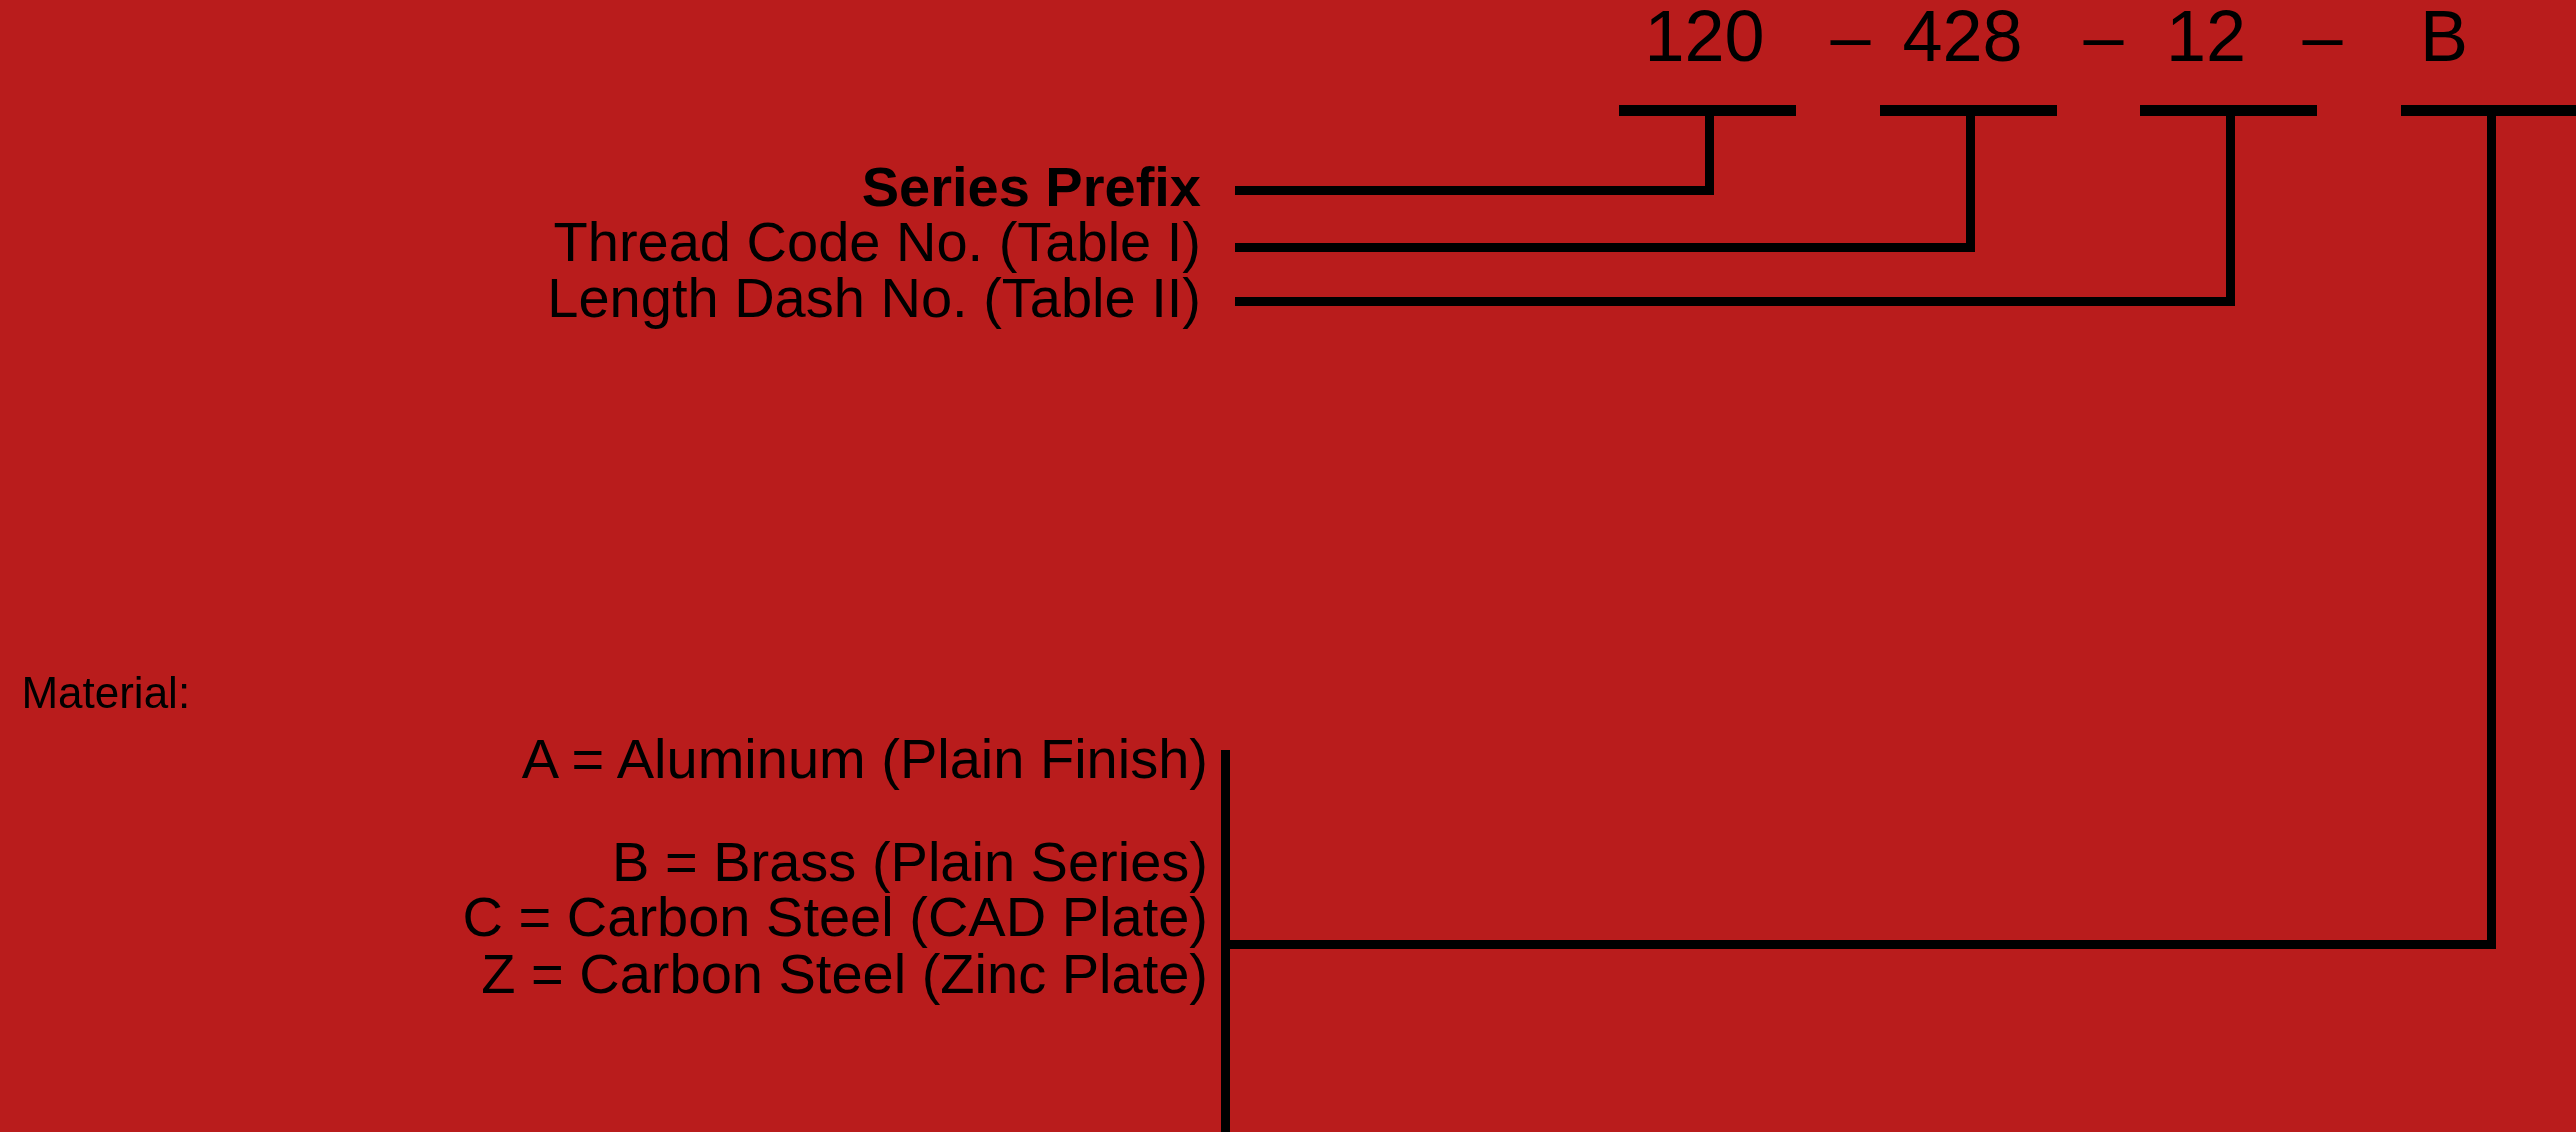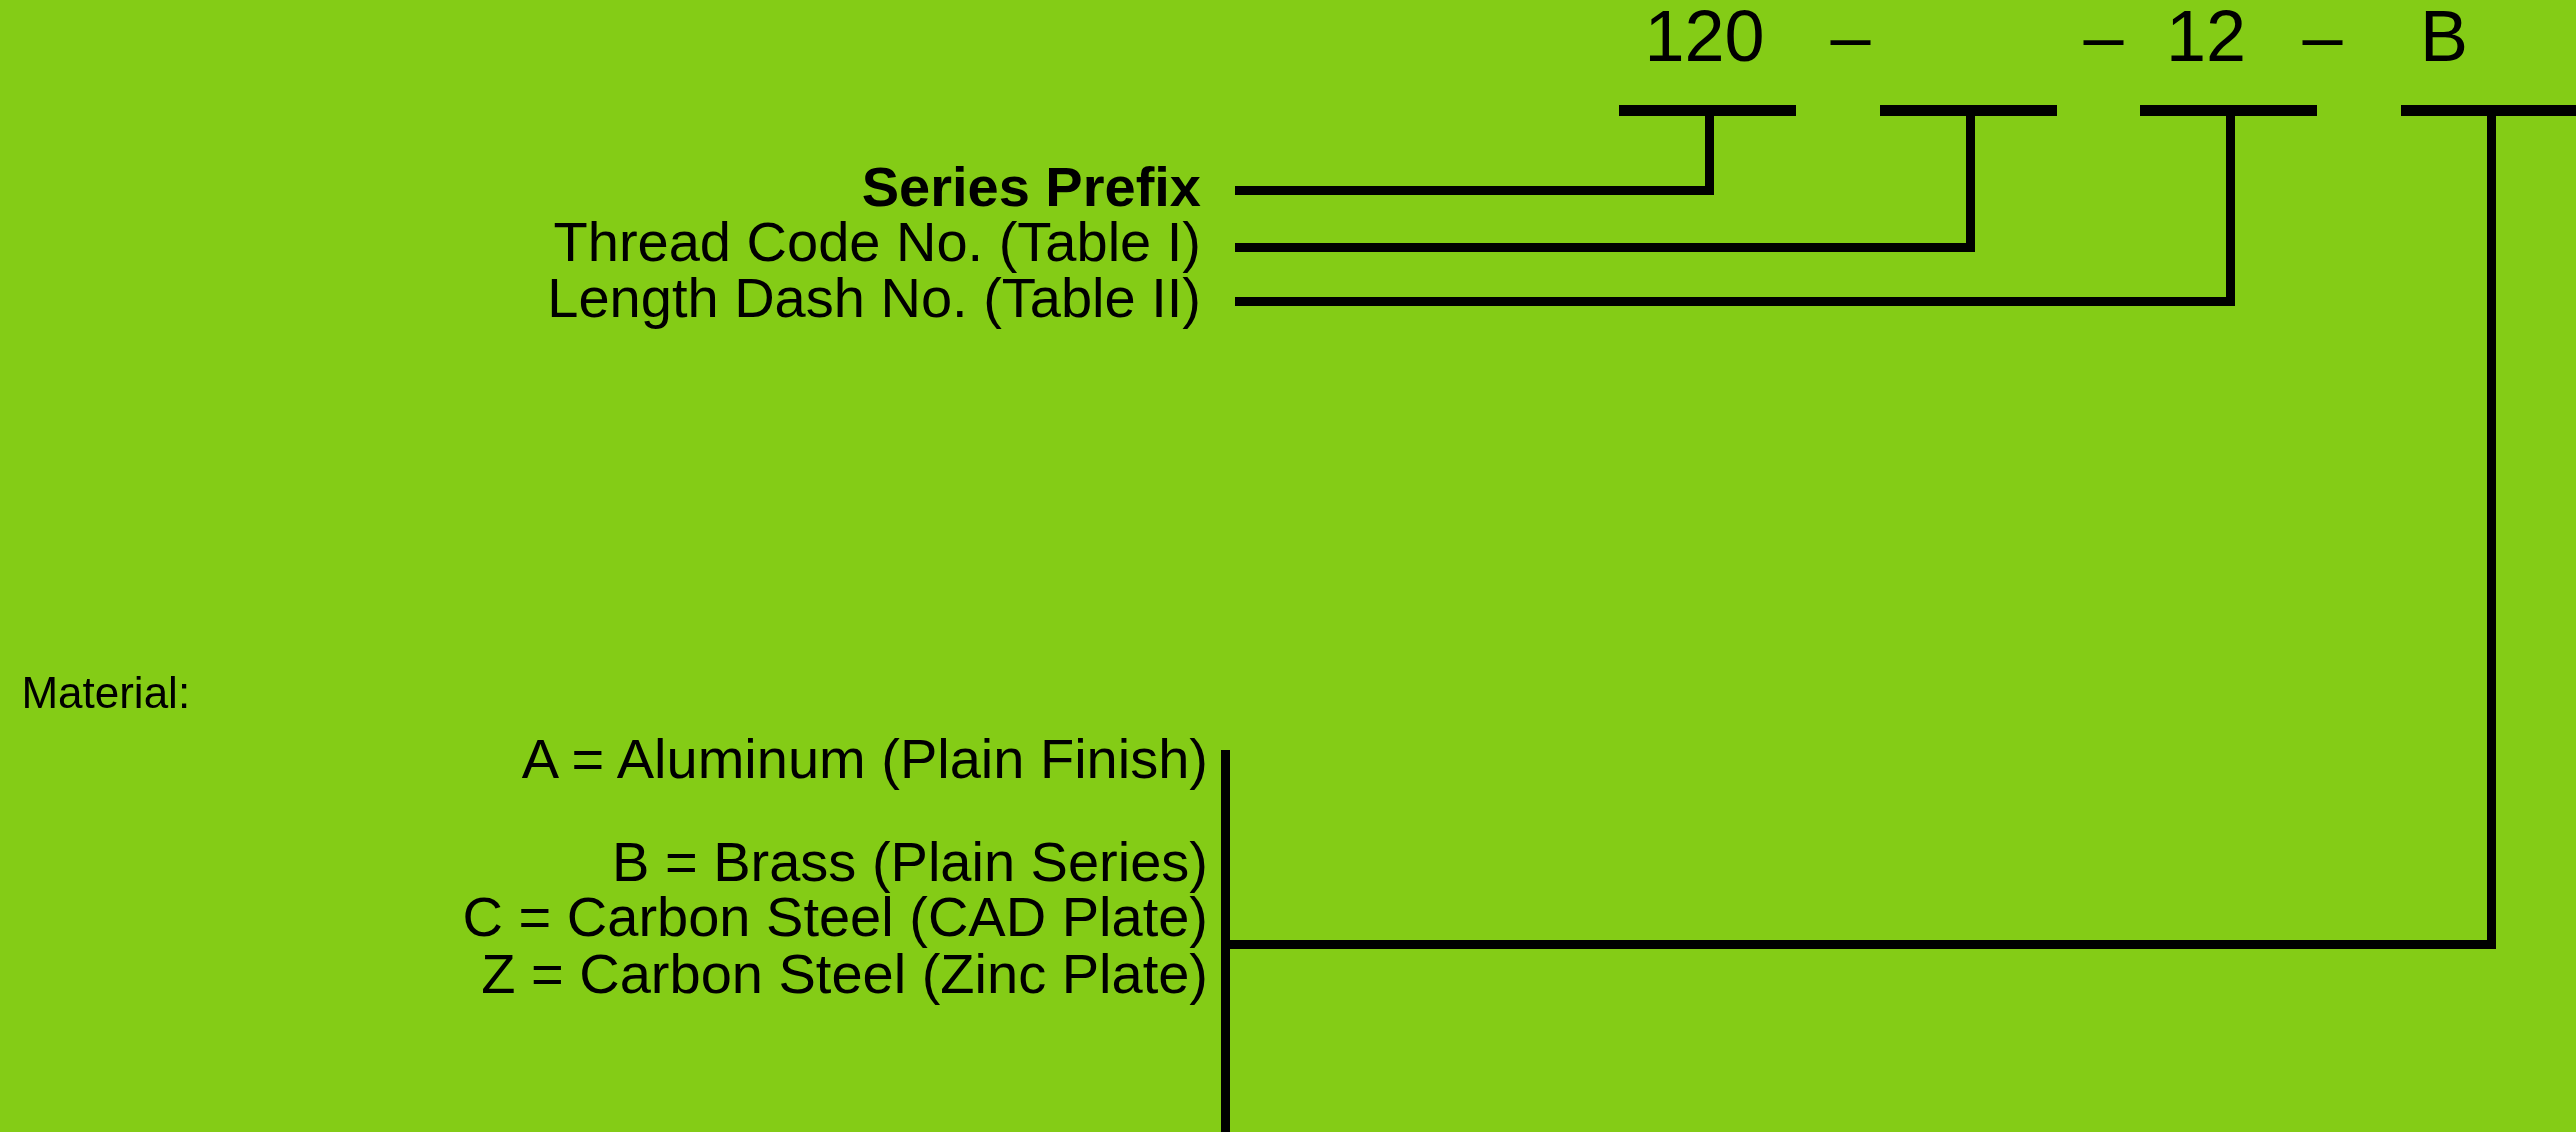--- a/index.html
+++ b/index.html
@@ -4,21 +4,21 @@
 <style>
   html, body {
     margin: 0;
     padding: 0;
     background: #ffffff;
   }
   #stage {
     position: relative;
     width: 2576px;
     height: 1133px;
-    background: #84cc16;
+    background: #b91c1c;
     overflow: hidden;
     font-family: "Liberation Sans", sans-serif;
     color: #000000;
   }
 
   
   #partnumber-row {
     position: absolute;
     left: 0;
     top: 0;
@@ -92,20 +92,21 @@
 <body>
 
 <div id="stage">
 
   <div id="partnumber-row">
 
     <div class="pn-token" style="left:1617px; width:175px;">120</div>
 
     <div class="pn-dash" style="left:1792px; width:117px;">–</div>
 
+    <div class="pn-token" style="left:1875px; width:175px;">428</div>
 
     <div class="pn-dash" style="left:2045px; width:117px;">–</div>
 
     <div class="pn-token" style="left:2138px; width:136px;">12</div>
 
     <div class="pn-dash" style="left:2264px; width:117px;">–</div>
 
     <div class="pn-token" style="left:2376px; width:136px;">B</div>
   </div>
 

